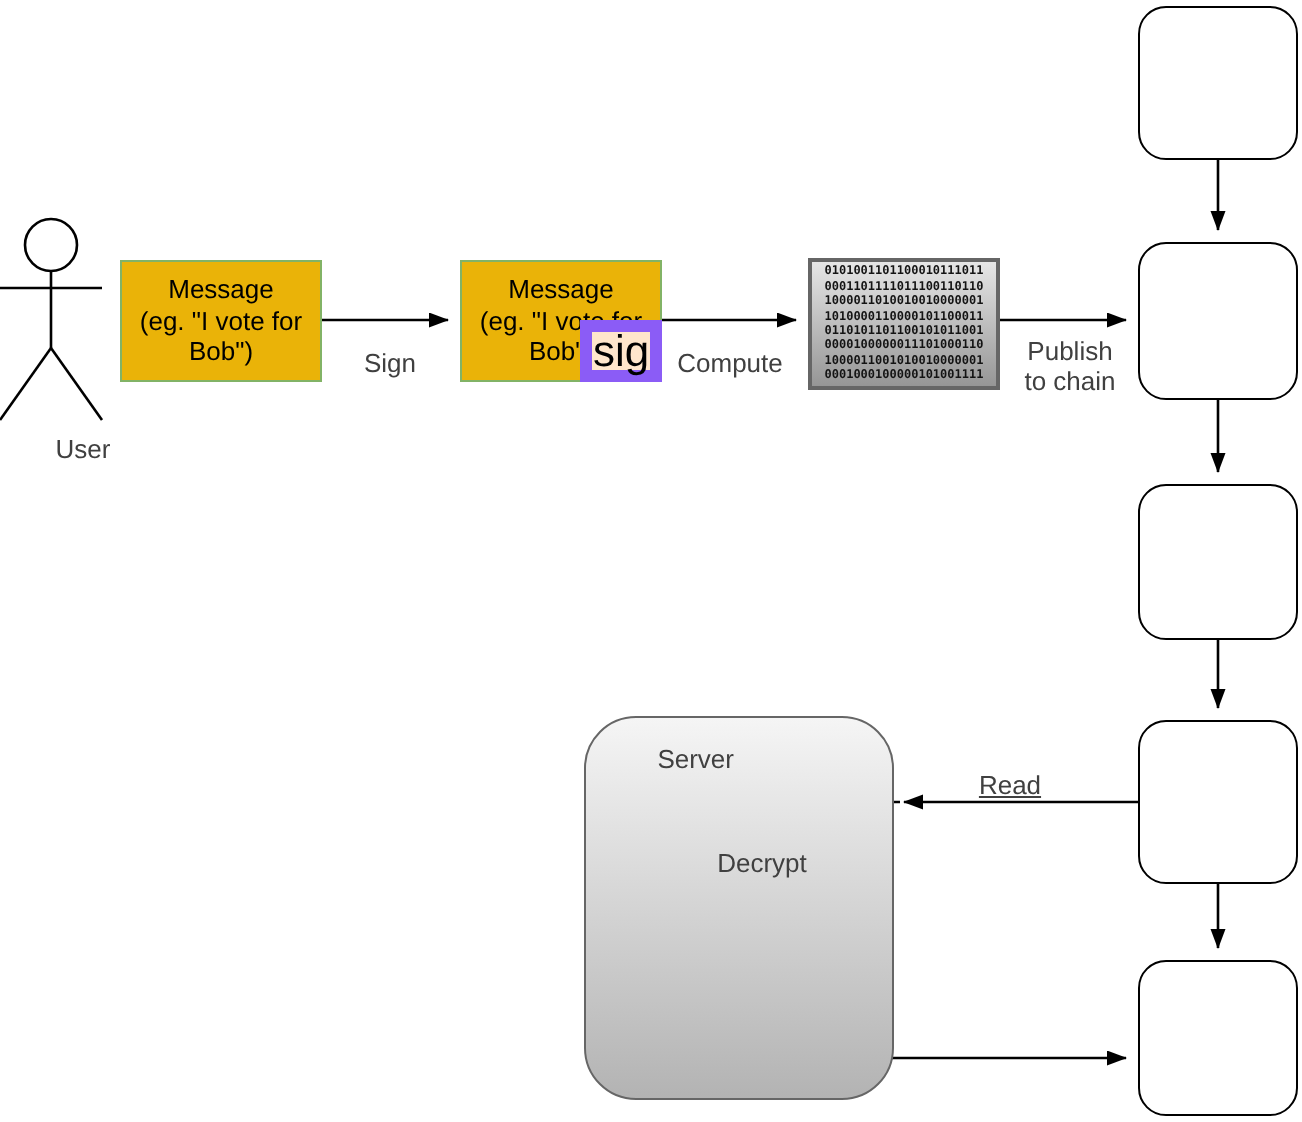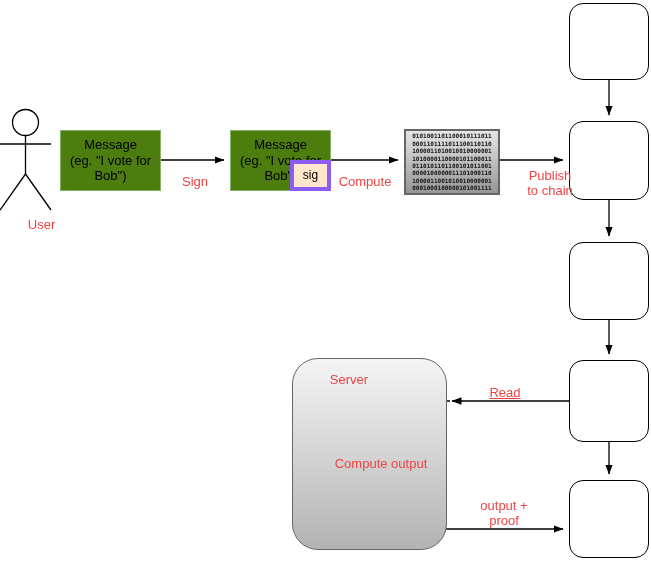--- a/index.html
+++ b/index.html
@@ -1,34 +1,34 @@
 <!DOCTYPE html>
 <html><head>
 <meta charset="utf-8">
 <style>
   html,body{margin:0;padding:0;background:#ffffff;}
   .canvas{
     position:relative;width:651px;height:561px;background:#ffffff;
     font-family:"Liberation Sans",sans-serif;color:#000;overflow:hidden;
   }
   .lbl{
-    position:absolute;font-size:13px;line-height:15px;color:#ef4444;
+    position:absolute;font-size:13px;line-height:15px;color:#404040;
     text-align:center;white-space:pre-line;
   }
   .shape-box{
     position:absolute;box-sizing:border-box;display:flex;
     align-items:center;justify-content:center;text-align:center;
   }
   .msg-box{
-    background:#4d7c0f;border:1px solid #82b366;
+    background:#eab308;border:1px solid #82b366;
     font-size:13px;line-height:15.5px;white-space:pre-line;
   }
   .sig-box{
-    background:#ffe6cc;border:4px solid #8b5cf6;
-    font-size:12px;line-height:17px;
+    background:#ffe6cc;border:6px solid #8b5cf6;
+    font-size:22px;line-height:17px;
   }
   .binary-box{
     background:linear-gradient(#e6e6e6,#969696);
     border:2px solid #666666;
     flex-direction:column;justify-content:center;
   }
   .binary-row{
     font-family:"DejaVu Sans Mono",monospace;
     font-size:6px;line-height:7.4px;font-weight:bold;color:#141414;
     letter-spacing:0px;white-space:nowrap;
@@ -108,24 +108,22 @@
     <div class="binary-row">0001000100000101001111</div>
   </div>
 
   <div class="block" style="top:3px;height:77px;"></div>
   <div class="block" style="top:121px;height:79px;"></div>
   <div class="block" style="top:242px;height:78px;"></div>
   <div class="block" style="top:360px;height:82px;"></div>
   <div class="block" style="top:480px;height:78px;"></div>
 
   <div class="server-box" style="left:292px;top:358px;width:155px;height:192px;"></div>
-  <div class="lbl" style="left:307px;top:372px;width:60px;text-align:center;margin-left:12px;">Server</div>
-  <div class="lbl" style="left:311px;top:456px;width:140px;">Compute output</div>
+  <div class="lbl" style="left:307px;top:372px;width:60px;text-align:right;">Server</div>
+  <div class="lbl" style="left:331px;top:424px;width:100px;">Decrypt</div>
 
   <div class="lbl" style="left:165px;top:174px;width:60px;">Sign</div>
   <div class="lbl" style="left:335px;top:174px;width:60px;">Compute</div>
-  <div class="lbl" style="left:518px;top:168px;width:64px;">Publish
+  <div class="lbl" style="left:503px;top:168px;width:64px;">Publish
 to chain</div>
   <div class="lbl" style="left:475px;top:385px;width:60px;text-decoration:underline;">Read</div>
-  <div class="lbl" style="left:472px;top:498px;width:64px;">output +
-proof</div>
 
 </div>
 
 </body></html>

